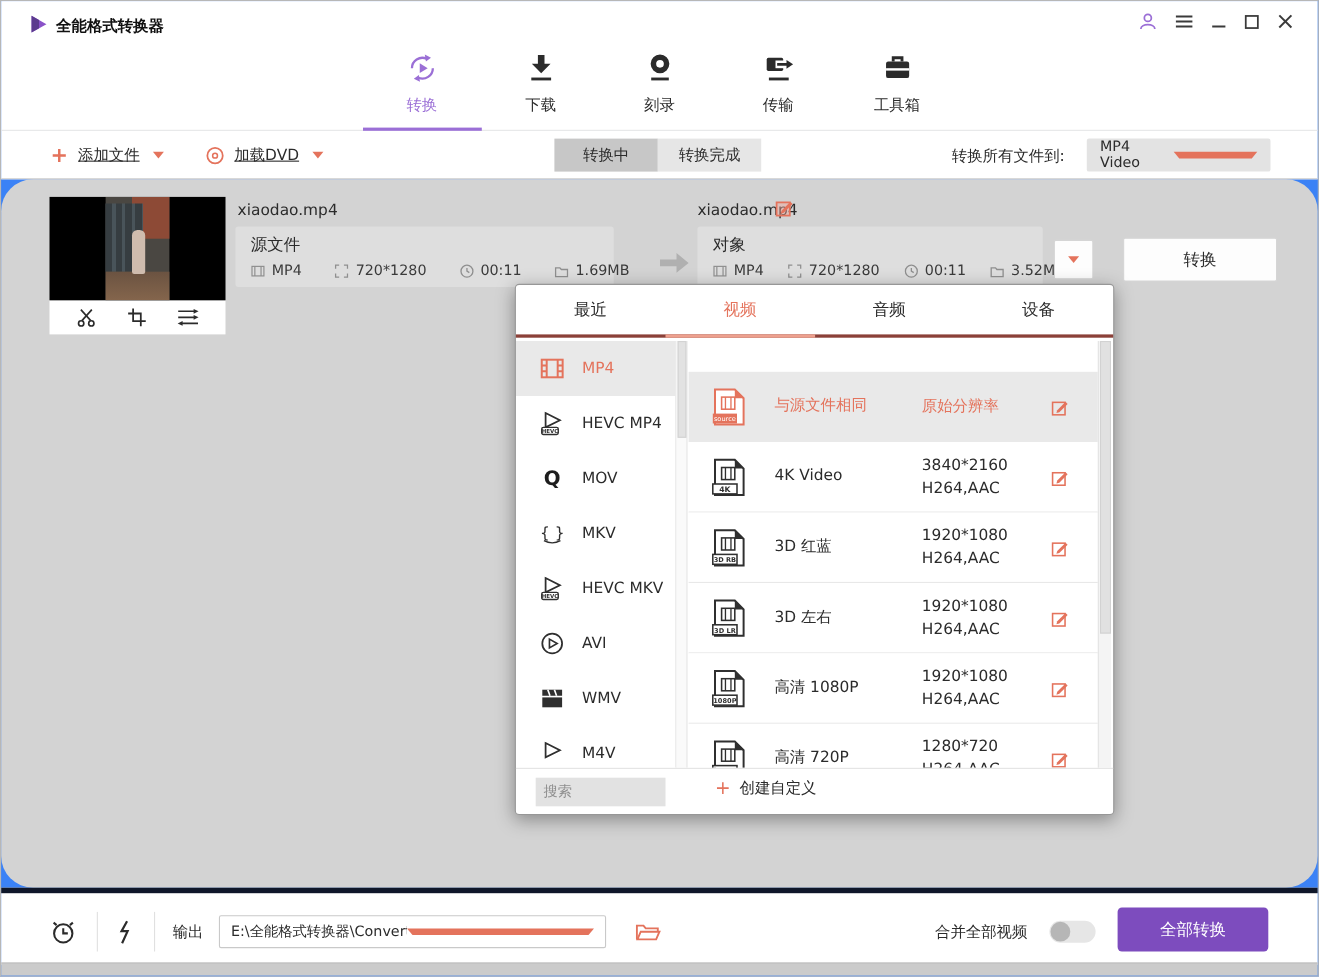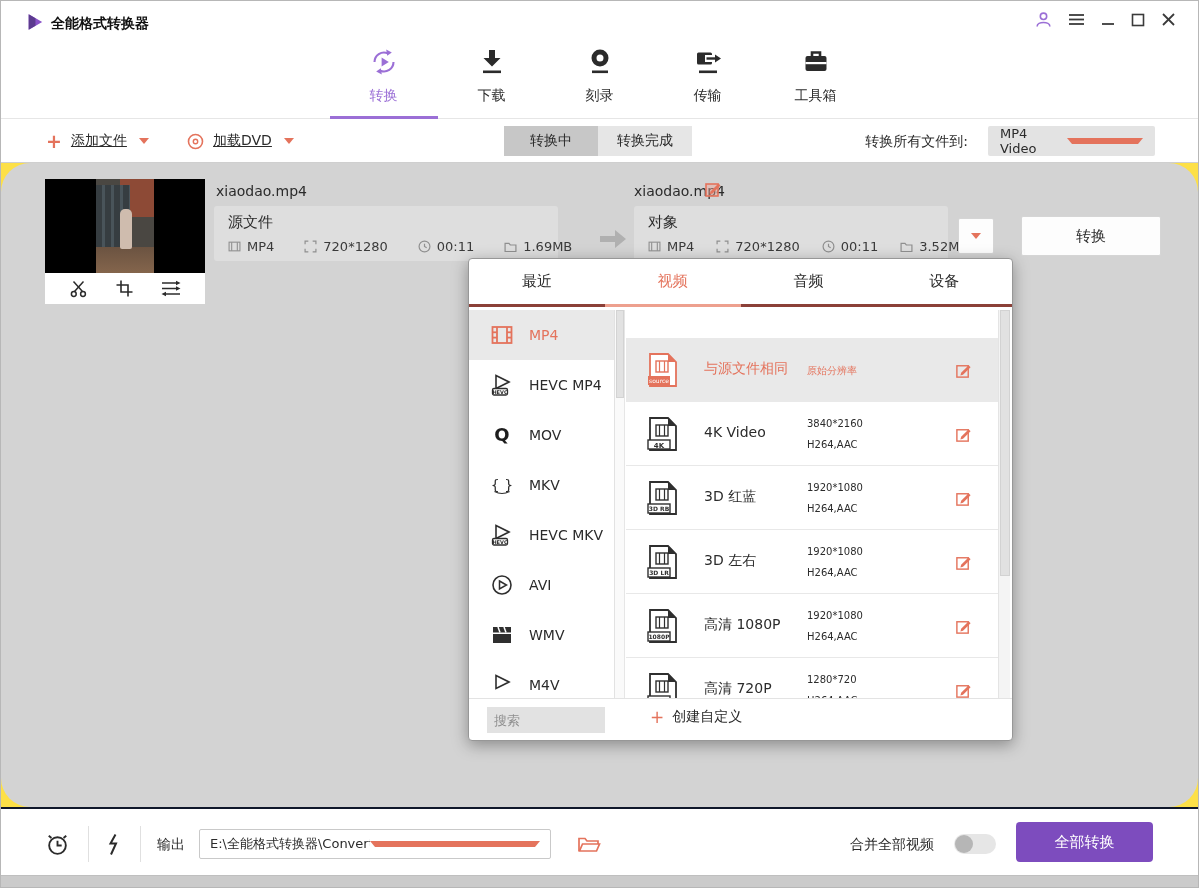--- a/index.html
+++ b/index.html
@@ -1,17 +1,17 @@
 <!DOCTYPE html>
 <html><head>
 <meta charset="utf-8">
 <style>
   * { margin:0; padding:0; box-sizing:border-box; }
   html,body { width:1199px; height:888px; background:#e9e9e9; font-family:"DejaVu Sans","Liberation Sans",sans-serif; }
-  .window { position:relative; width:1199px; height:888px; background:#fde047; border:1px solid #b7b7b7; overflow:hidden; }
+  .window { position:relative; width:1199px; height:888px; background:#3b82f6; border:1px solid #b7b7b7; overflow:hidden; }
   .abs { position:absolute; }
 
   
   .header { position:absolute; top:0; left:0; right:0; height:118px; background:#fff; border-bottom:1px solid #e6e6e6; }
   .app-title { position:absolute; left:50px; top:14px; font-size:14px; font-weight:bold; color:#111; }
   .logo { position:absolute; left:25px; top:12px; }
   .winctl { position:absolute; top:10px; display:flex; align-items:center; }
   .winctl > div { margin-left:16px; cursor:pointer; }
 
   
@@ -75,37 +75,37 @@
   .fmt-item.selected { background:#e9e9e9; width:156px; }
   .fmt-item.selected .fmt-label { color:#e4735c; }
   .fmt-scroll { position:absolute; left:146px; top:0; bottom:0; width:10px; background:#fafafa; border-right:1px solid #e6e6e6; }
   .fmt-scroll .thumb-v { position:absolute; left:1px; top:0; width:8px; height:88px; background:#e2e2e2; border:1px solid #d3d3d3; cursor:pointer; }
 
   .preset-list { position:absolute; left:157px; right:14px; top:0; bottom:0; }
   .preset-row { position:relative; height:64px; border-bottom:1px solid #e8e8e8; background:#fff; cursor:pointer; }
   .preset-row.selected { background:#e9e9e9; border-bottom:none;margin-top:28px; }
   .preset-row .p-icon { position:absolute; left:18px; top:14px; }
   .preset-row .p-name { position:absolute; left:78px; top:22px; font-size:14px; color:#2b2b2b; white-space:nowrap; }
-  .preset-row .p-specs { position:absolute; left:181px; top:11px; font-size:10px; color:#2b2b2b; line-height:21px; white-space:nowrap; }
+  .preset-row .p-specs { position:absolute; left:212px; top:11px; font-size:14px; color:#2b2b2b; line-height:21px; white-space:nowrap; }
   .preset-row.selected .p-name, .preset-row.selected .p-specs { color:#e4735c; }
   .preset-row.selected .p-name { top:22px; }
   .preset-row.selected .p-specs { top:22px; }
   .preset-row .p-edit { position:absolute; right:26px; top:24px; cursor:pointer; }
   .preset-scroll { position:absolute; right:2px; top:0; bottom:0; width:12px; background:#f4f4f4; border-left:1px solid #e4e4e4; }
   .preset-scroll .thumb-v { position:absolute; left:1px; top:0; width:10px; height:266px; background:#e1e1e1; border:1px solid #d2d2d2; cursor:pointer; }
 
   .popup-foot { position:absolute; left:0; right:0; bottom:0; height:42px; border-top:1px solid #e3e3e3; }
   .search-input { position:absolute; left:18px; top:8px; width:118px; height:26px; background:#e2e2e2; border:none; outline:none; font-size:13px; color:#2b2b2b; padding:0 7px; font-family:inherit; }
   .search-input::placeholder { color:#8e8e8e; }
   .create-custom { position:absolute; left:181px; top:9px; display:flex; align-items:center; cursor:pointer; }
   .create-custom .plus-glyph { font-size:17px; font-weight:normal; margin-right:8px; }
   .create-custom span.cc-label { font-size:14px; color:#2b2b2b; }
 
   
-  .bottombar { position:absolute; left:0; right:0; top:806px; height:70px; background:#fff; border-top:2px solid #0f172a; }
+  .bottombar { position:absolute; left:0; right:0; top:806px; height:70px; background:#fff; border-top:5px solid #0f172a; }
   .vdiv { position:absolute; top:17px; width:1px; height:36px; background:#e0e0e0; }
   .icon-btn { cursor:pointer; display:flex; }
   .out-label { position:absolute; left:156px; top:27px; font-size:14px; color:#2b2b2b; }
   .out-select { position:absolute; left:198px; top:20px; width:352px; height:30px; background:#fff; border:1px solid #c9c9c9; border-radius:2px; display:flex; align-items:center; padding:0 10px; cursor:pointer; }
   .out-select span { flex:1; font-size:13px; color:#2b2b2b; white-space:nowrap; overflow:hidden; }
   .merge-label { position:absolute; left:849px; top:27px; font-size:14px; color:#2b2b2b; }
   .toggle { position:absolute; left:953px; top:25px; width:42px; height:20px; background:#e6e6e6; border-radius:10px; cursor:pointer; }
   .toggle .knob { position:absolute; left:1px; top:1px; width:18px; height:18px; border-radius:50%; background:#b6b6b6; }
   .convert-all-btn { position:absolute; left:1015px; top:13px; width:137px; height:40px; background:#7d4cbe; border-radius:4px; display:flex; align-items:center; justify-content:center; color:#fff; font-size:15px; cursor:pointer; }
 

